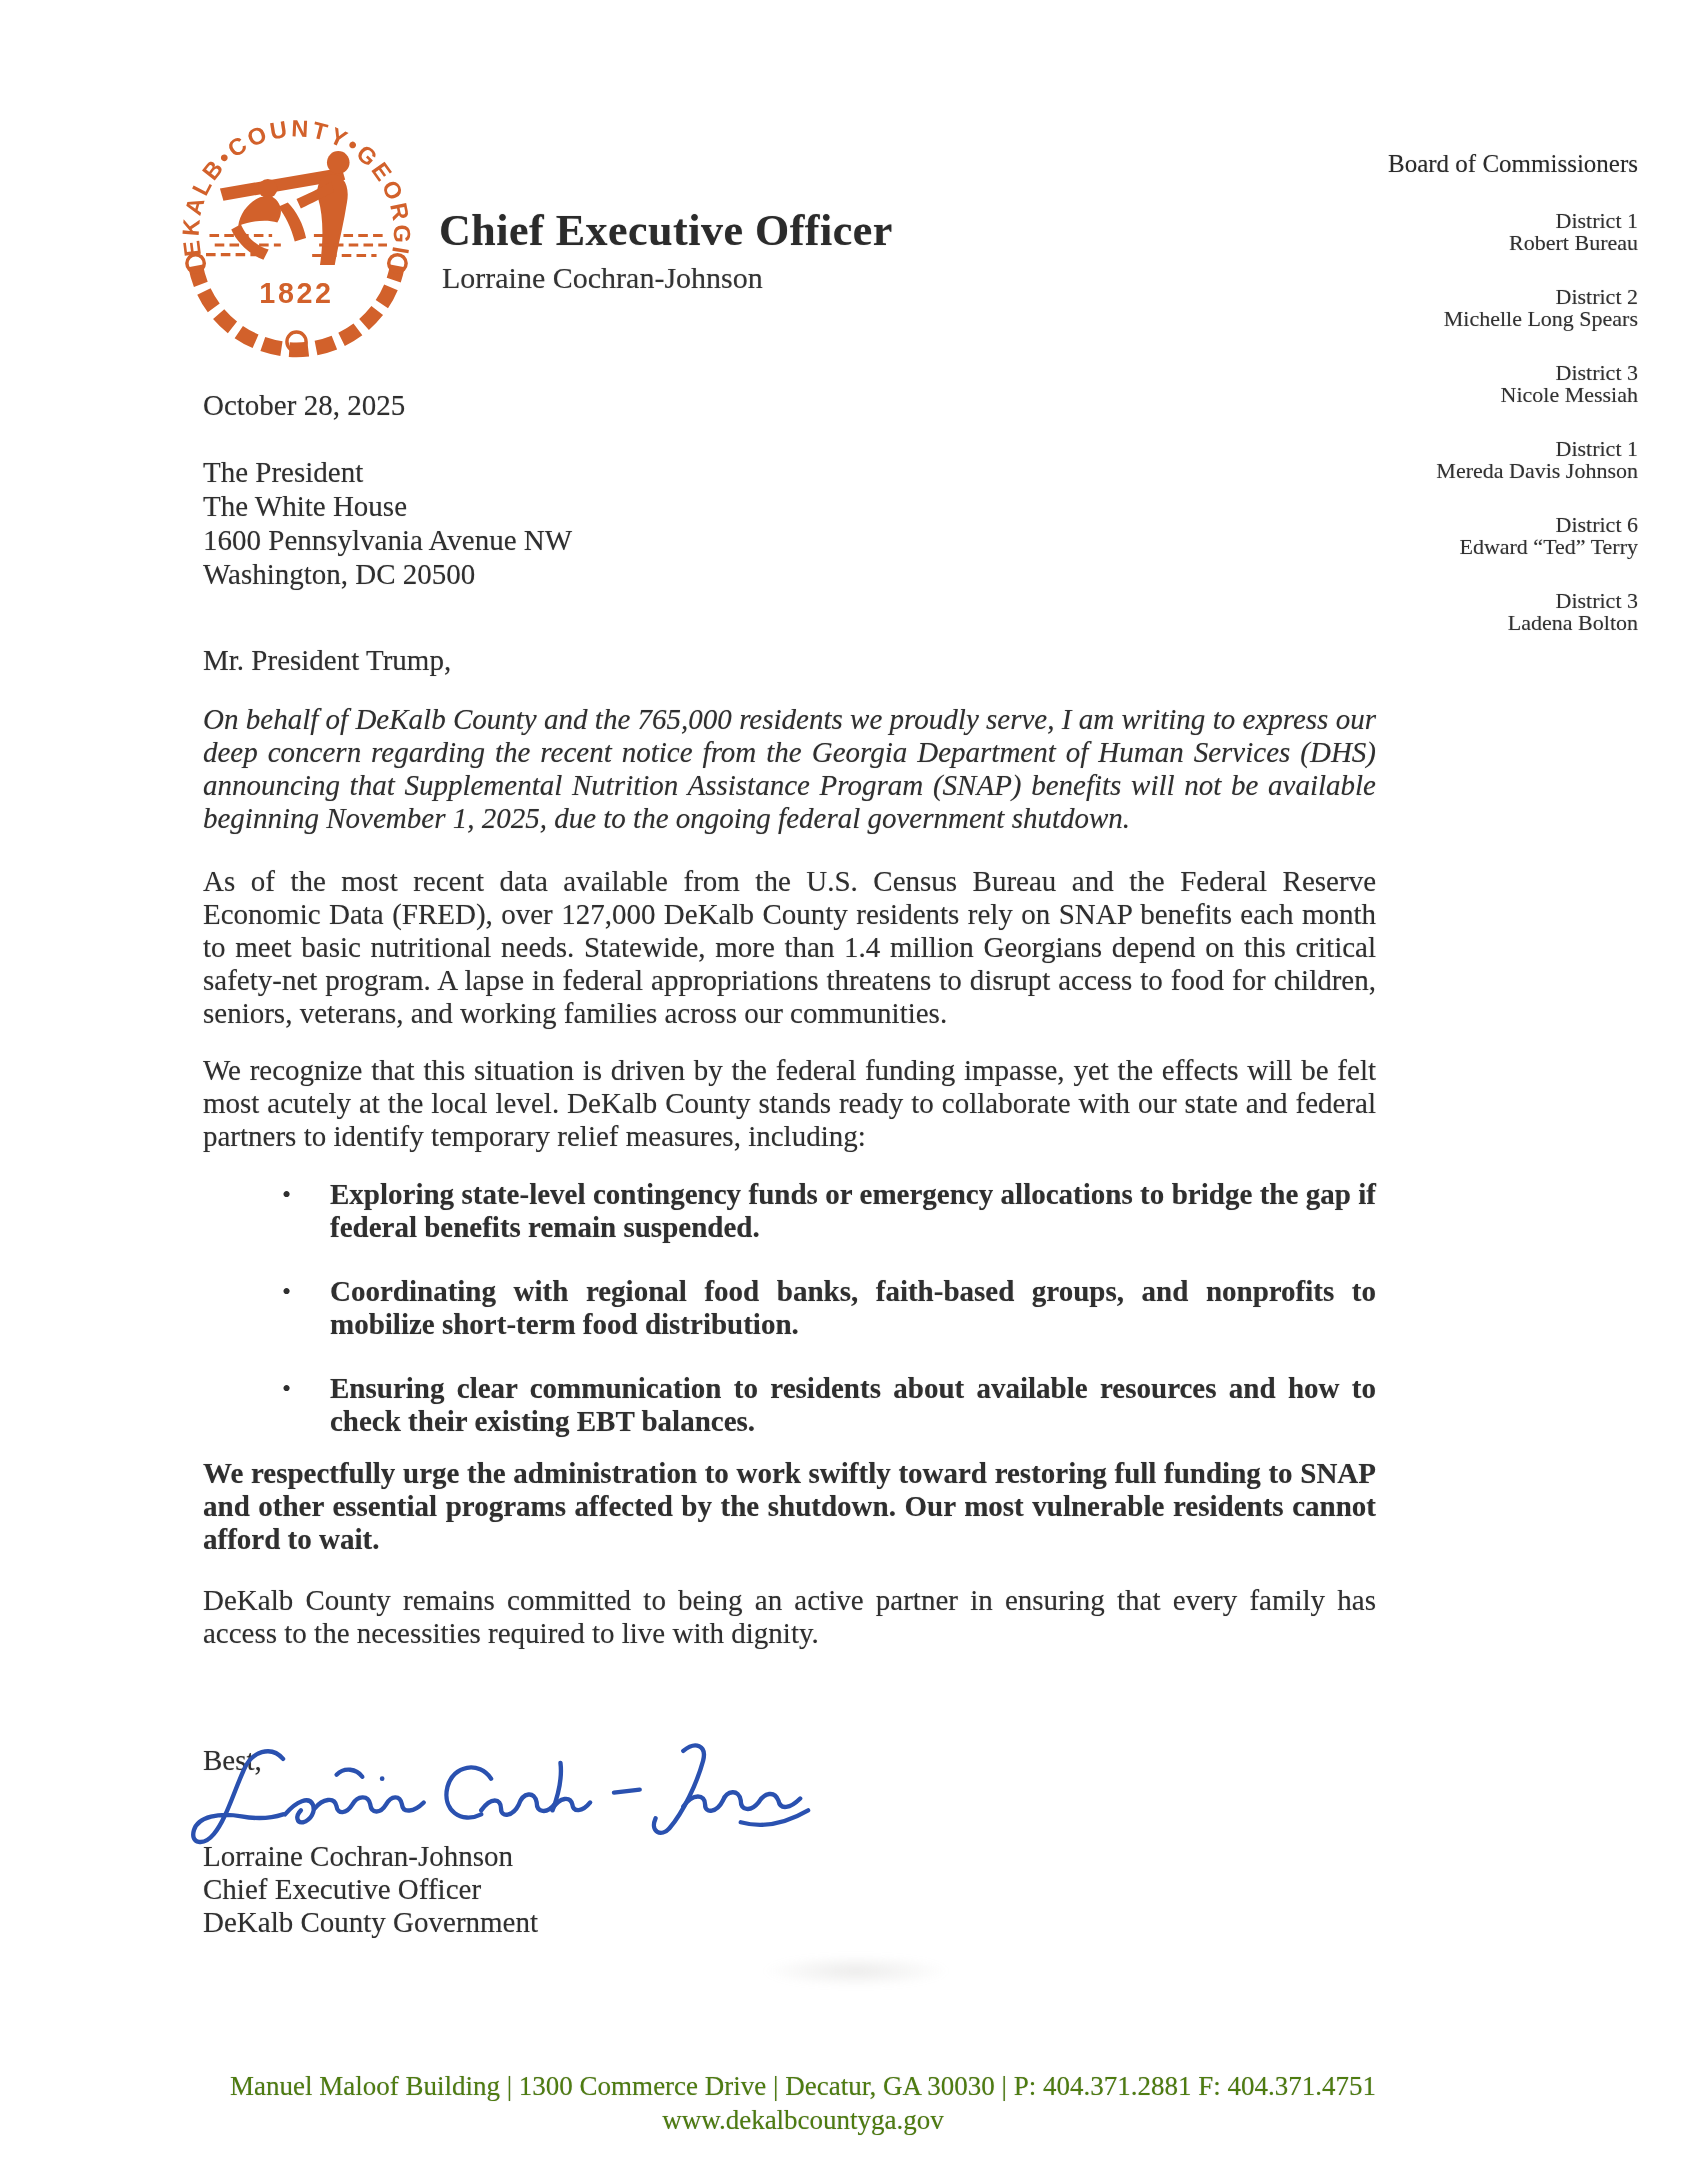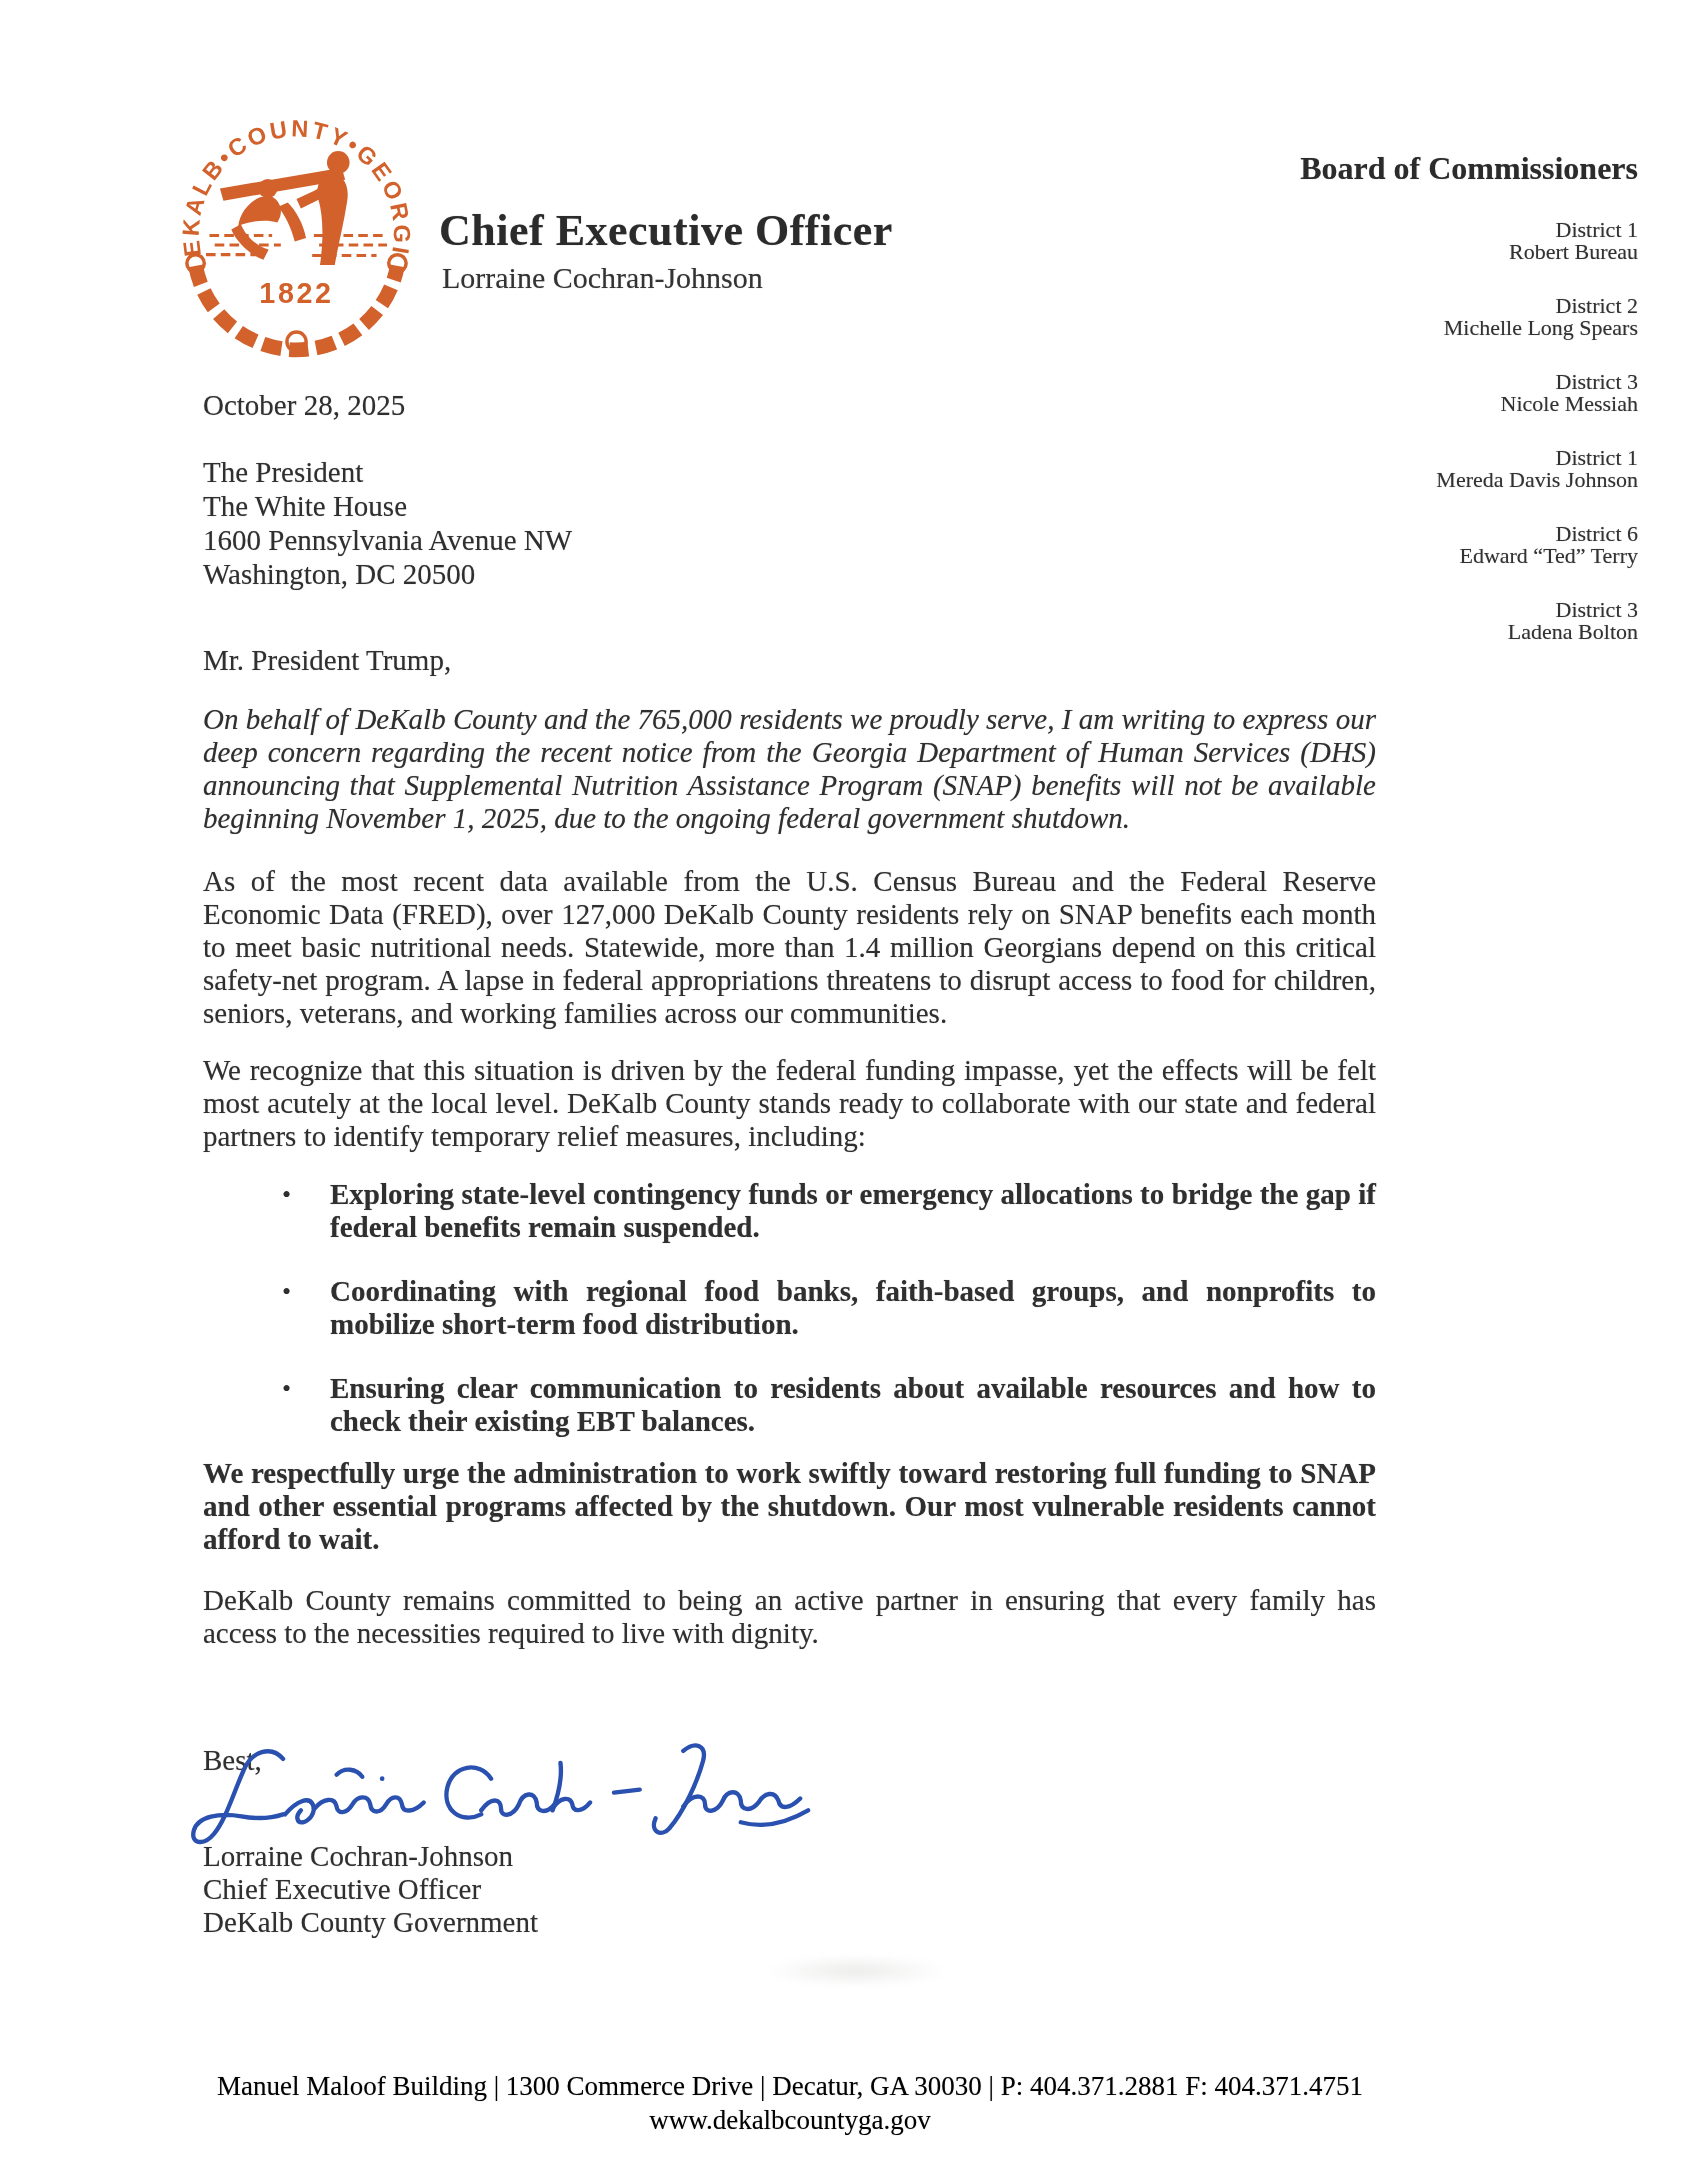--- a/index.html
+++ b/index.html
@@ -28,21 +28,21 @@
     position: absolute; left: 442px; top: 261px;
     font-size: 30px; color: #333;
   }
 
   
   .commissioners {
     position: absolute; right: 45px; top: 150px; width: 416px;
     text-align: right; color: #323232;
   }
   .commissioners .heading {
-    font-size: 32px; font-weight: bold; margin-bottom: 12px; color: #2b2b2b;
+    font-size: 25px; font-weight: normal; margin-bottom: 12px; color: #2b2b2b;
   }
   .commissioners .member { margin-bottom: 20px; line-height: 22px; font-size: 22px; }
   .commissioners .district { display: block; margin-top: 32px; }
   .commissioners .name { display: block; }
 
   
   .body-text { font-size: 29px; line-height: 33px; }
   .para {
     position: absolute; left: 203px; width: 1173px;
     text-align: justify;
@@ -78,22 +78,22 @@
   .sig-block { position: absolute; left: 203px; top: 1840px; line-height: 33px; font-size: 29px; }
   .sig-block div { display: block; }
 
   .smudge {
     position: absolute; left: 762px; top: 1955px; width: 188px; height: 32px;
     background: radial-gradient(ellipse at center, rgba(170,168,164,0.22), rgba(170,168,164,0) 70%);
     filter: blur(3px);
   }
 
   .footer {
-    position: absolute; left: 3px; top: 2069px; width: 1574px;
-    text-align: center; font-size: 27px; color: #000000; line-height: 34px;
+    position: absolute; left: 16px; top: 2069px; width: 1574px;
+    text-align: center; font-size: 27px; color: #4d7c0f; line-height: 34px;
   }
   .footer .f-line { display: block; }
 </style>
 </head>
 <body>
 
 <div class="page">
 
   <div class="seal">
     <svg viewBox="0 0 300 300" width="261" height="261">

